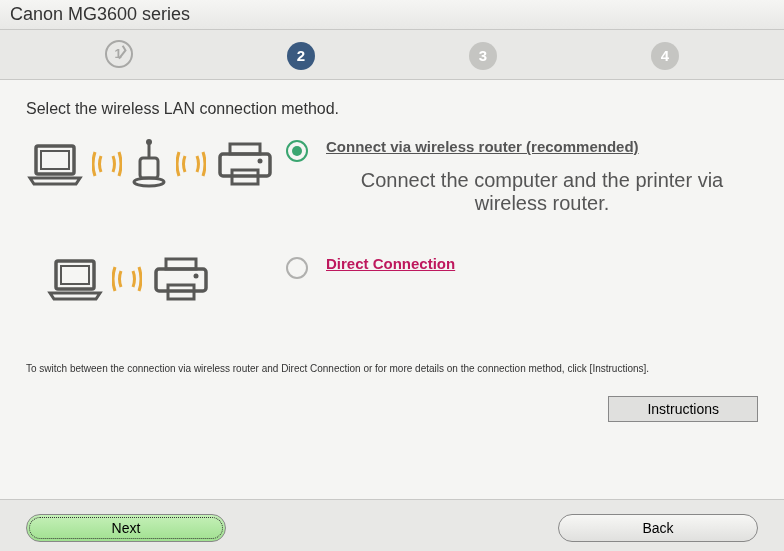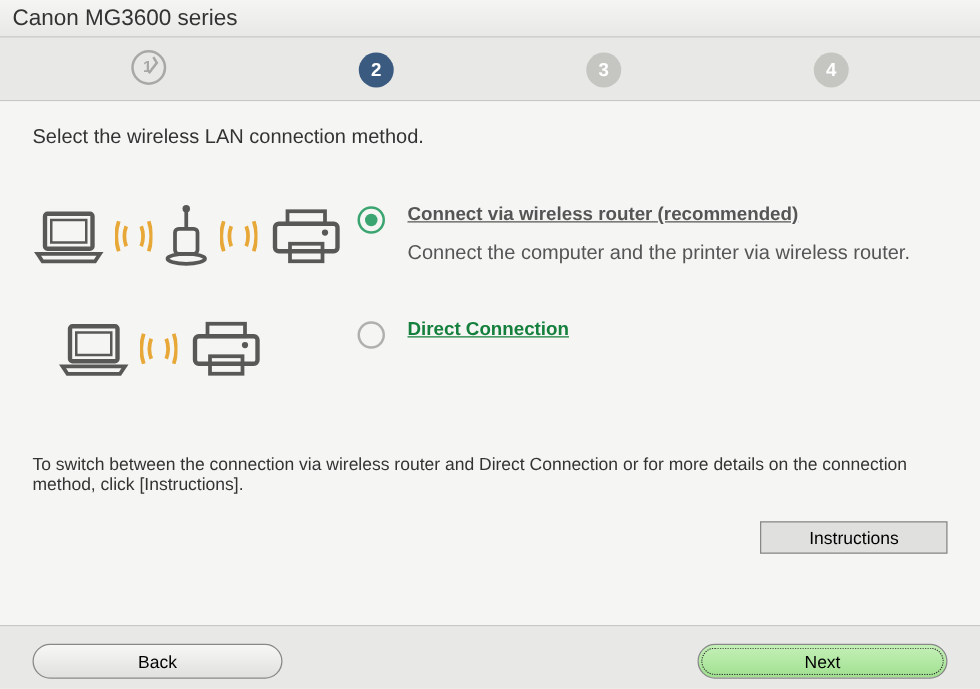--- a/index.html
+++ b/index.html
@@ -5,32 +5,32 @@
     * { box-sizing: border-box; margin: 0; padding: 0; }
     body { font-family: Arial, sans-serif; background: #e8e8e6; width: 784px; height: 551px; overflow: hidden; }
     .titlebar { background: linear-gradient(#f5f5f3, #e8e8e6); border-bottom: 1px solid #c8c8c6; padding: 4px 10px; font-size: 18px; color: #333; }
     .stepper { display: flex; align-items: center; padding: 10px 28px 8px; border-bottom: 1px solid #c8c8c6; }
     .step { flex: 1; text-align: center; }
     .step-circle { display: inline-flex; align-items: center; justify-content: center; width: 28px; height: 28px; border-radius: 50%; font-size: 15px; font-weight: bold; }
     .step-done .step-circle { color: #a8a8a6; border: 2px solid #a8a8a6; position: relative; }
     .step-current .step-circle { background: #3a5a80; color: #fff; }
     .step-future .step-circle { background: #c5c5c2; color: #fff; }
     .content { background: #f5f5f3; padding: 20px 26px 8px; height: 420px; border-bottom: 1px solid #c8c8c6; }
-    .instruction { font-size: 16px; color: #333; margin-bottom: 44px; }
+    .instruction { font-size: 16px; color: #333; margin-bottom: 20px; }
     .option-row { display: flex; align-items: flex-start; margin-bottom: 40px; }
     .option-graphic { width: 260px; display: flex; align-items: center; gap: 8px; }
     .option-right { display: flex; align-items: flex-start; flex: 1; }
     .radio { width: 22px; height: 22px; border-radius: 50%; border: 2px solid #b0b0ae; margin-top: 2px; flex-shrink: 0; display: flex; align-items: center; justify-content: center; }
     .radio.selected { border-color: #3aa570; }
     .radio.selected::after { content: ''; width: 10px; height: 10px; border-radius: 50%; background: #3aa570; }
     .opt-text { margin-left: 18px; }
     .opt-title { font-size: 15px; font-weight: bold; color: #555; margin-bottom: 14px; text-decoration: underline; }
-    .opt-desc { font-size: 16px; color: #555; text-align: center; }
-    .disabled .opt-title, .disabled .opt-desc { color: #15803d; }
-    .footnote { font-size: 14px; color: #333; margin-top: auto; padding-top: 20px; }
+    .opt-desc { font-size: 20px; color: #555; text-align: center; }
+    .disabled .opt-title, .disabled .opt-desc { color: #be185d; }
+    .footnote { font-size: 10px; color: #333; margin-top: auto; padding-top: 20px; }
     .instructions-btn-row { display: flex; justify-content: flex-end; margin-top: 22px; }
     .instructions-btn { background: #e0e0de; border: 1px solid #888; padding: 4px 38px; font-size: 14px; cursor: pointer; margin-left: 16px; }
     .bottombar { display: flex; justify-content: space-between; padding: 14px 26px; }
     .nav-btn { width: 200px; height: 28px; border-radius: 14px; border: 1px solid #888; font-size: 14px; cursor: pointer; }
     .btn-back { background: linear-gradient(#f7f7f5, #e0e0de); }
     .btn-next { background: linear-gradient(#c5f0b8, #a0e090); outline: 1px dotted #333; outline-offset: -4px; }
     svg { display: block; }
   </style>
 </head>
 <body>
@@ -134,15 +134,15 @@
   </div>
 
   <div class="footnote">To switch between the connection via wireless router and Direct Connection or for more details on the connection method, click [Instructions].</div>
 
   <div class="instructions-btn-row">
     <button class="instructions-btn">Instructions</button>
   </div>
 </div>
 
 <div class="bottombar">
+  <button class="nav-btn btn-next">Next</button>
   <button class="nav-btn btn-back">Back</button>
-  <button class="nav-btn btn-next">Next</button>
 </div>
 
 </body></html>

